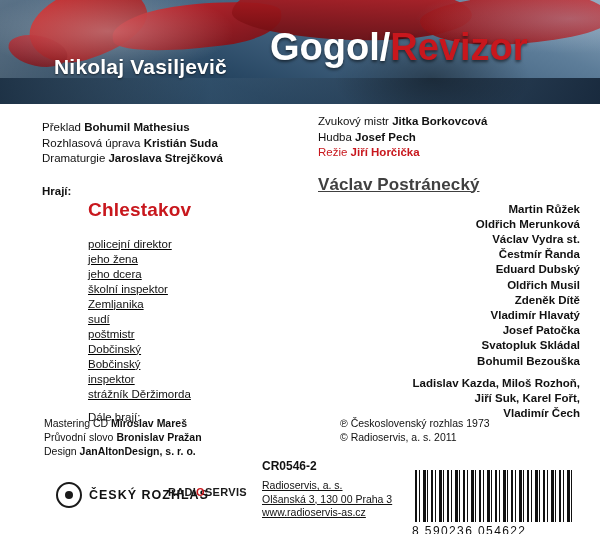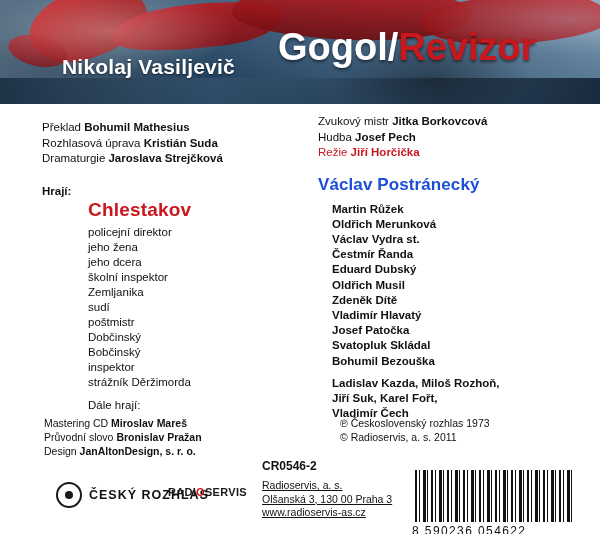--- a/index.html
+++ b/index.html
@@ -84,21 +84,21 @@
     left: 0;
     top: 78px;
     width: 600px;
     height: 26px;
     background: linear-gradient(90deg, rgba(20,40,60,0.8), rgba(70,100,125,0.35) 35%, rgba(15,30,48,0.85));
   }
 
   
   .title-row {
     position: absolute;
-    left: 16px;
+    left: 8px;
     top: 0;
     width: 548px;
     height: 104px;
   }
   .title-author {
     position: absolute;
     left: 46px;
     top: 55px;
     font-size: 21px;
     font-weight: bold;
@@ -179,51 +179,54 @@
   }
   .chlestakov {
     margin-top: 2px;
     margin-left: 46px;
     font-size: 19px;
     font-weight: bold;
     color: #c8171d;
     letter-spacing: 0.2px;
   }
   .roles {
-    margin-top: 4px;
+    margin-top: 16px;
     margin-left: 46px;
+    text-decoration: underline;
   }
   .roles .line {
     font-size: 11.5px;
     line-height: 15px;
     color: #111111;
   }
   .dale {
     margin-top: 9px;
     margin-left: 46px;
     font-size: 11.5px;
     color: #111111;
   }
 
   .star-name {
     margin-top: 14px;
     font-size: 17px;
     font-weight: bold;
-    color: #1d4ed8;
+    color: #404040;
     letter-spacing: 0.1px;
+    text-decoration: underline;
   }
   .cast {
     margin-top: 7px;
     margin-left: 14px;
   }
   .cast .line {
     font-size: 11.5px;
     line-height: 15.2px;
     font-weight: bold;
     color: #111111;
+    text-align: right;
   }
   .cast .gap {
     height: 7px;
   }
 
   
   .footer-left {
     position: absolute;
     left: 44px;
     top: 312px;

